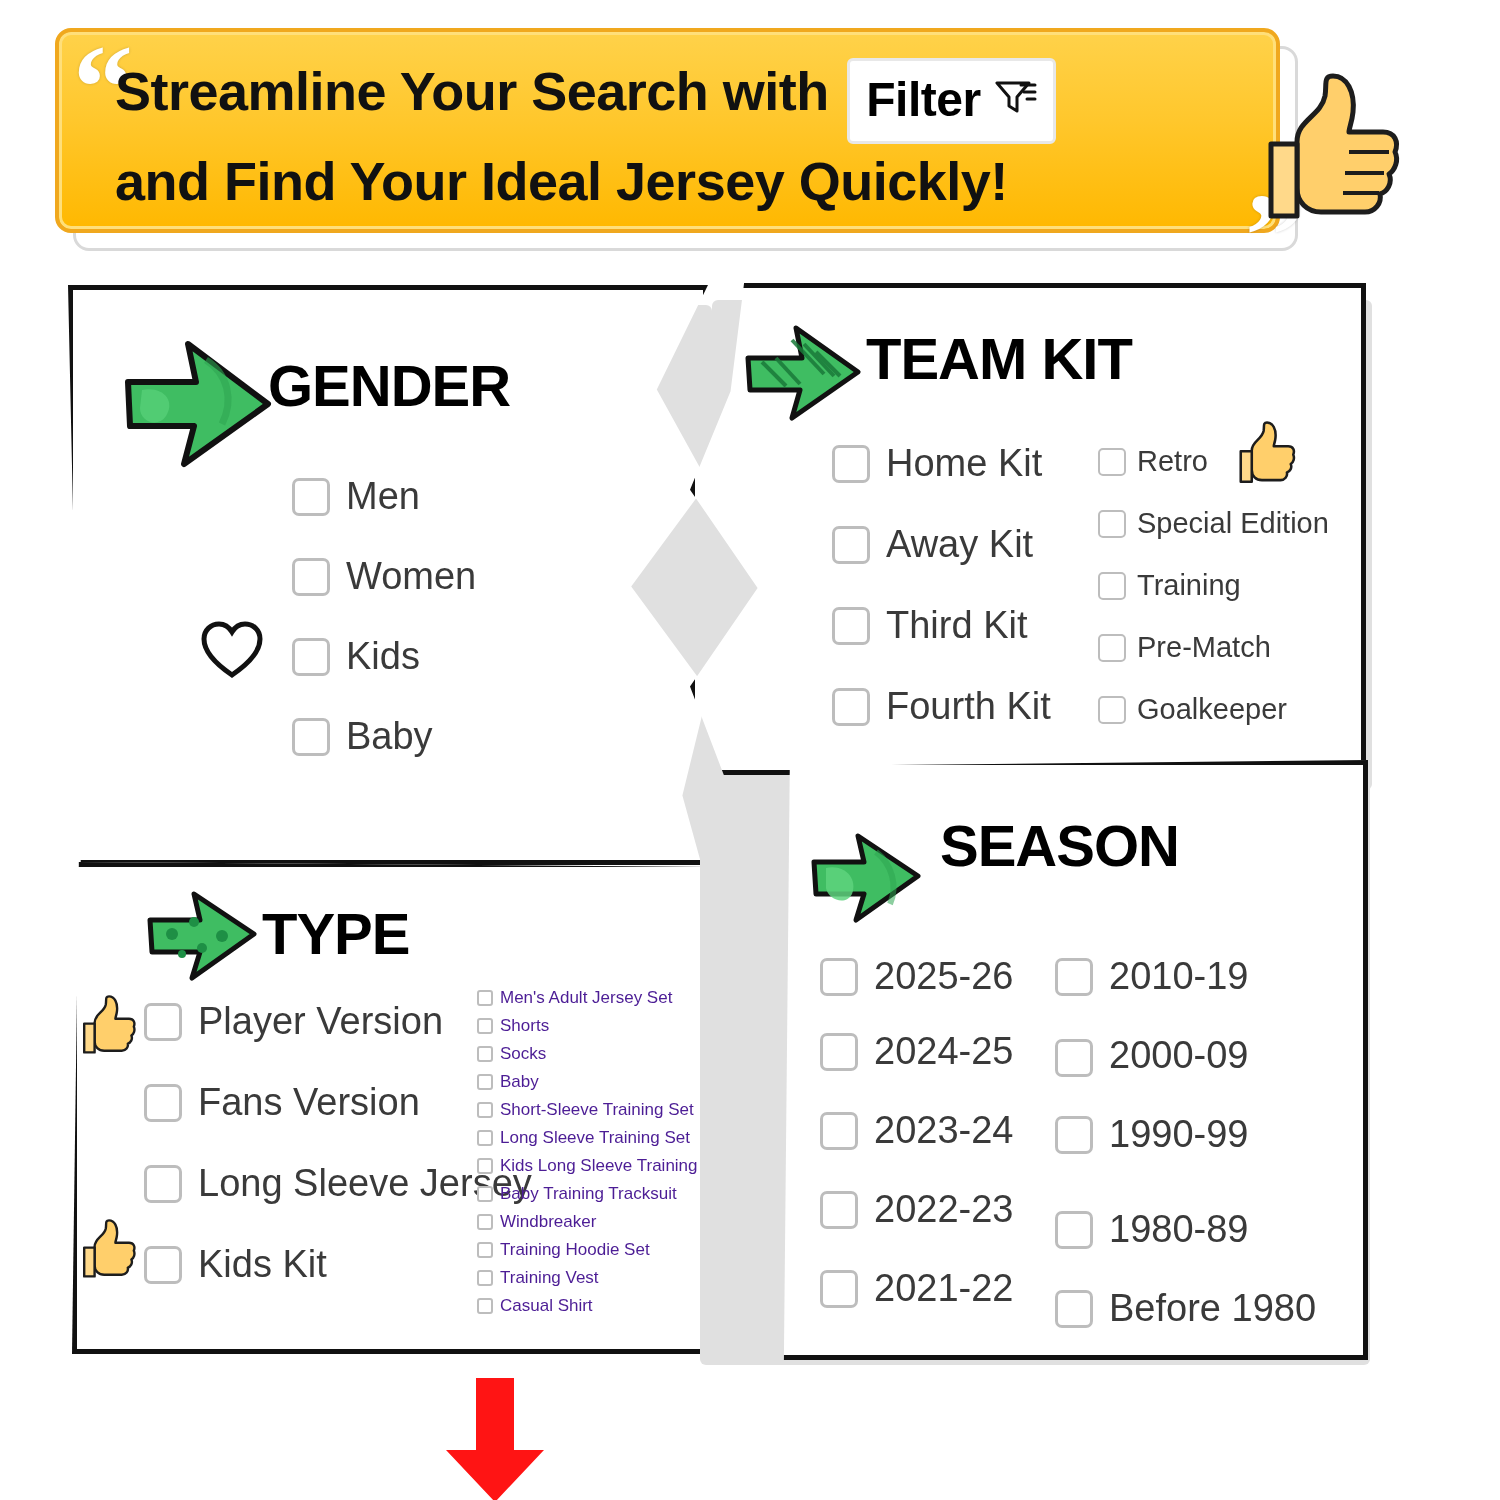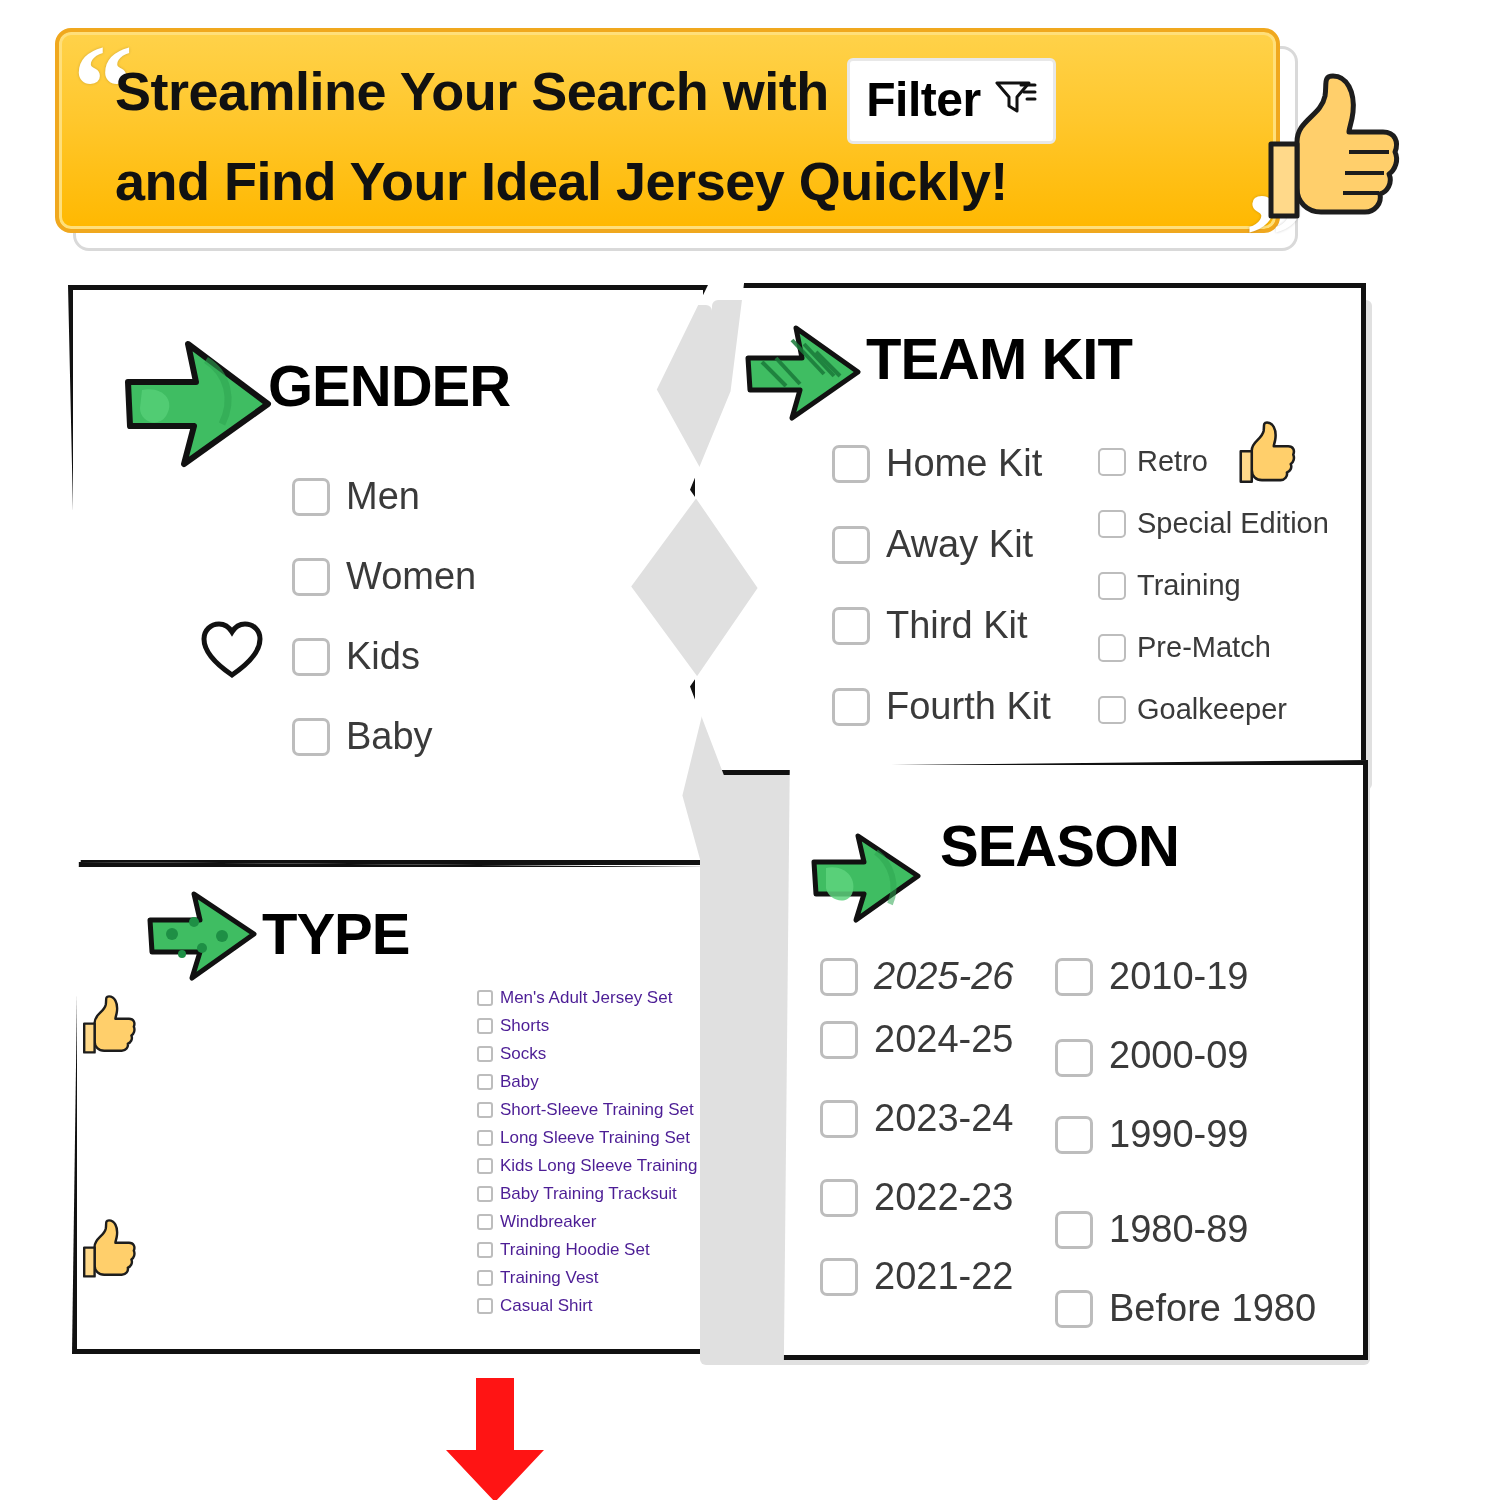--- a/index.html
+++ b/index.html
@@ -307,20 +307,38 @@
       <path d="M8 74 H34 V146 H8 Z" fill="#ffd98a" stroke="#1d1d1d" stroke-width="6" stroke-linejoin="round"></path>
     </svg>
   </div>
   <div class="thumb" style="left:80px; top:1218px;">
     <svg width="58" height="68" viewBox="0 0 140 170">
       <path d="M34 72 C34 50 58 46 62 26 C64 14 60 6 70 6 C84 6 92 22 90 42 C89 52 86 58 86 62 L120 62 C132 62 136 72 132 82 C136 90 132 100 126 104 C130 113 124 122 117 124 C119 133 112 142 102 142 L58 142 C44 142 34 132 34 118 Z" fill="#ffcf6b" stroke="#1d1d1d" stroke-width="6" stroke-linejoin="round"></path>
       <path d="M8 74 H34 V146 H8 Z" fill="#ffd98a" stroke="#1d1d1d" stroke-width="6" stroke-linejoin="round"></path>
     </svg>
   </div>
 
+  <div class="col-group" style="left:144px; top:1000px;">
+    <div class="opt" style="margin-bottom:38px;">
+      <span class="box"></span>
+      <span class="opt-label">Player Version</span>
+    </div>
+    <div class="opt" style="margin-bottom:38px;">
+      <span class="box"></span>
+      <span class="opt-label">Fans Version</span>
+    </div>
+    <div class="opt" style="margin-bottom:38px;">
+      <span class="box"></span>
+      <span class="opt-label">Long Sleeve Jersey</span>
+    </div>
+    <div class="opt">
+      <span class="box"></span>
+      <span class="opt-label">Kids Kit</span>
+    </div>
+  </div>
 
   <div class="col-group" style="left:477px; top:988px;">
     <div class="opt tiny">
       <span class="box"></span>
       <span class="opt-label">Men's Adult Jersey Set</span>
     </div>
     <div class="opt tiny">
       <span class="box"></span>
       <span class="opt-label">Shorts</span>
     </div>
@@ -373,21 +391,21 @@
     <svg width="118" height="100" viewBox="0 0 118 100">
       <path d="M8 34 L58 34 L52 8 L112 48 L50 92 L58 66 L10 66 Z" fill="#3fbd62" stroke="#111" stroke-width="5" stroke-linejoin="round"></path>
       <path d="M20 40 C38 36 52 50 46 66 C40 78 22 72 20 60 Z" fill="#5ed37e" opacity="0.85"></path>
       <path d="M70 24 C86 36 92 58 84 76" fill="none" stroke="#2ea551" stroke-width="6" opacity="0.55"></path>
     </svg>
   </div>
 
   <div class="card-title" style="left:940px; top:812px;text-align:center;">SEASON</div>
 
   <div class="col-group" style="left:820px; top:955px;">
-    <div class="opt" style="margin-bottom:20px;font-style:italic;">
+    <div class="opt" style="margin-bottom:32px;">
       <span class="box"></span>
       <span class="opt-label">2025-26</span>
     </div>
     <div class="opt" style="margin-bottom:36px;">
       <span class="box"></span>
       <span class="opt-label">2024-25</span>
     </div>
     <div class="opt" style="margin-bottom:36px;">
       <span class="box"></span>
       <span class="opt-label">2023-24</span>

